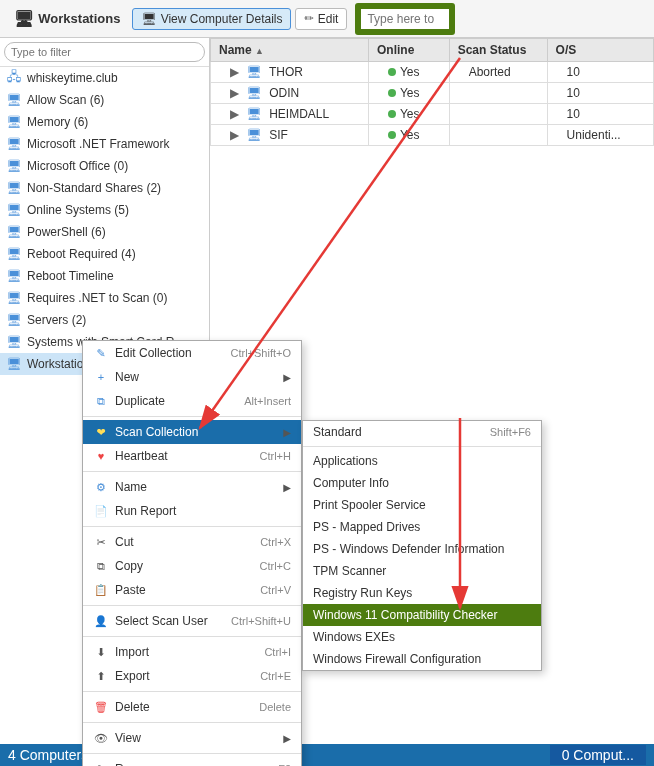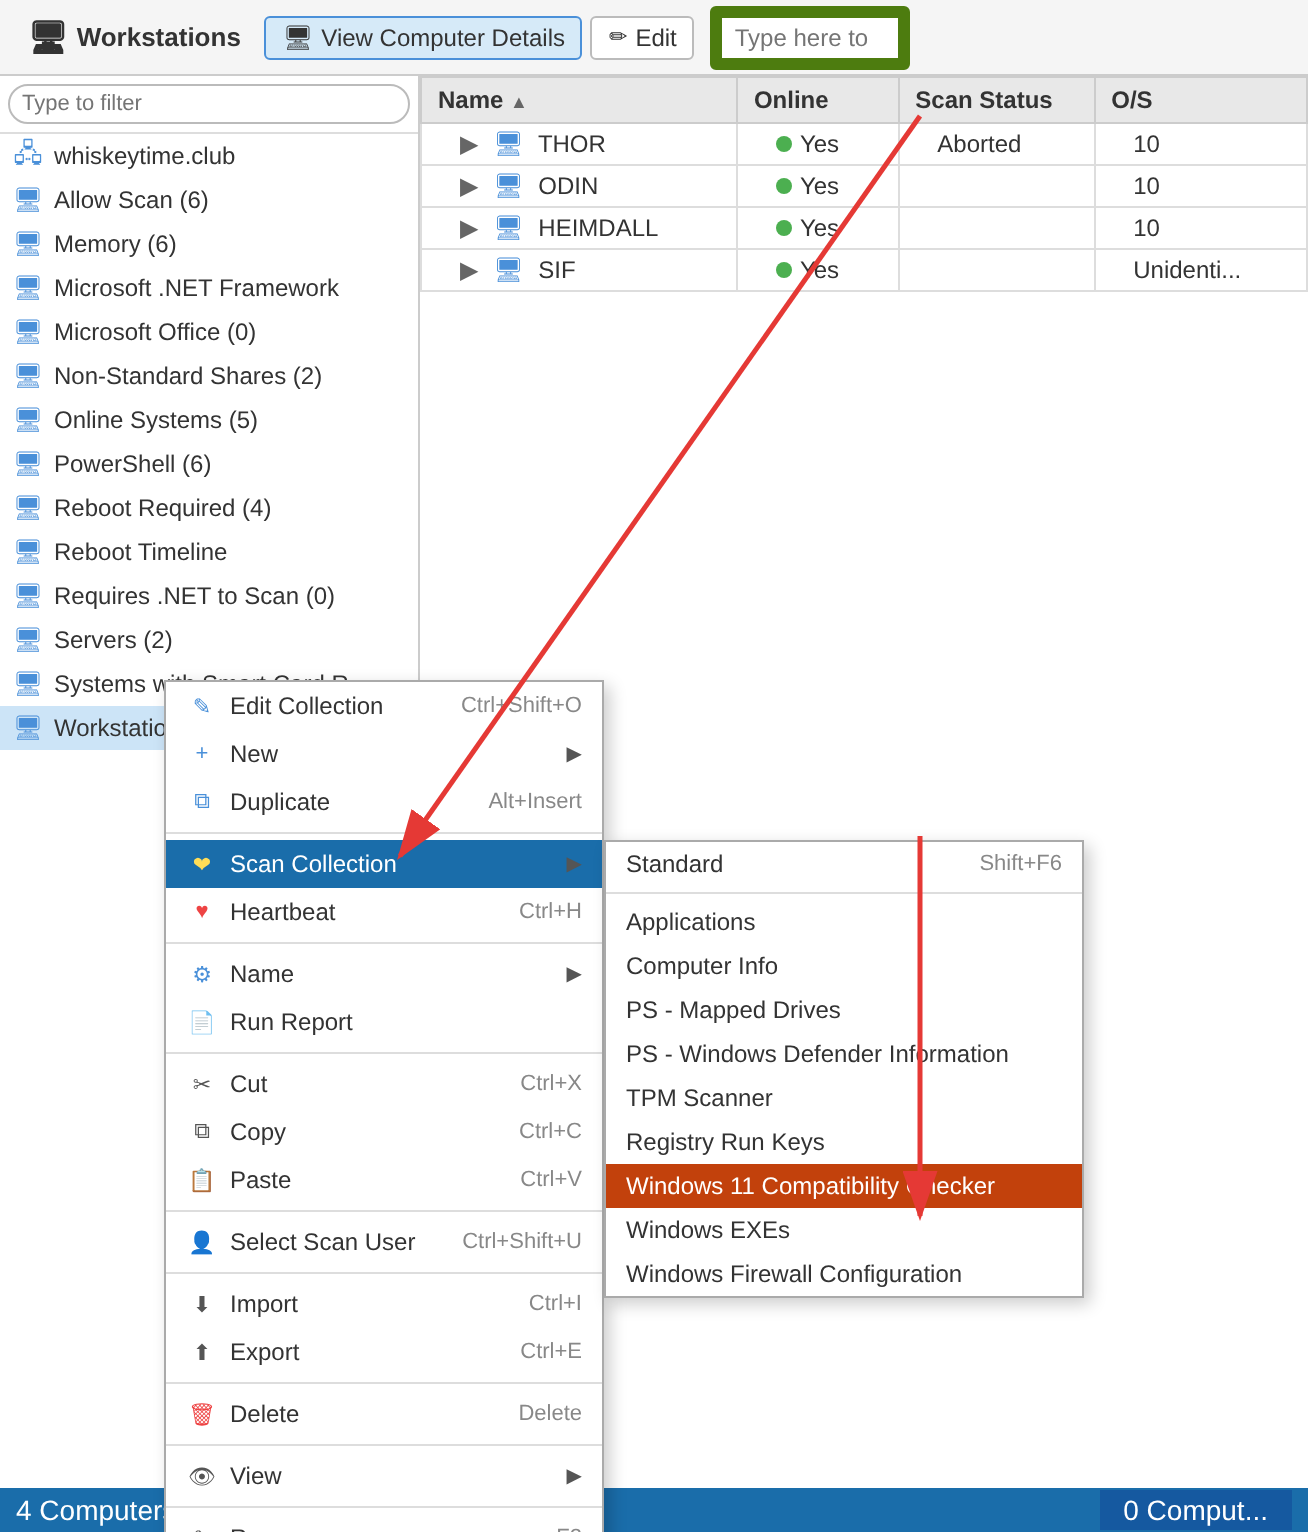--- a/index.html
+++ b/index.html
@@ -216,21 +216,21 @@
       z-index: 102;
       font-size: 12px;
     }
     .sub-item {
       display: flex;
       align-items: center;
       padding: 4px 10px;
       cursor: pointer;
       color: #333;
     }
-    .sub-item.highlighted { background: #c2410c; color: #fff; }
+    .sub-item.highlighted { background: #4d7c0f; color: #fff; }
     .sub-shortcut { margin-left: auto; color: #888; font-size: 11px; }
 
     
     .red-arrow-container {
       position: absolute;
       top: 38px;
       left: 0;
       width: 654px;
       height: 728px;
       pointer-events: none;
@@ -490,20 +490,23 @@
     <span class="sub-shortcut">Shift+F6</span>
   </div>
   <div style="height:1px;background:#ddd;margin:3px 0;"></div>
   <div class="sub-item">
     <span>Applications</span>
   </div>
   <div class="sub-item">
     <span>Computer Info</span>
   </div>
   <div class="sub-item">
+    <span>Print Spooler Service</span>
+  </div>
+  <div class="sub-item">
     <span>PS - Mapped Drives</span>
   </div>
   <div class="sub-item">
     <span>PS - Windows Defender Information</span>
   </div>
   <div class="sub-item">
     <span>TPM Scanner</span>
   </div>
   <div class="sub-item">
     <span>Registry Run Keys</span>

